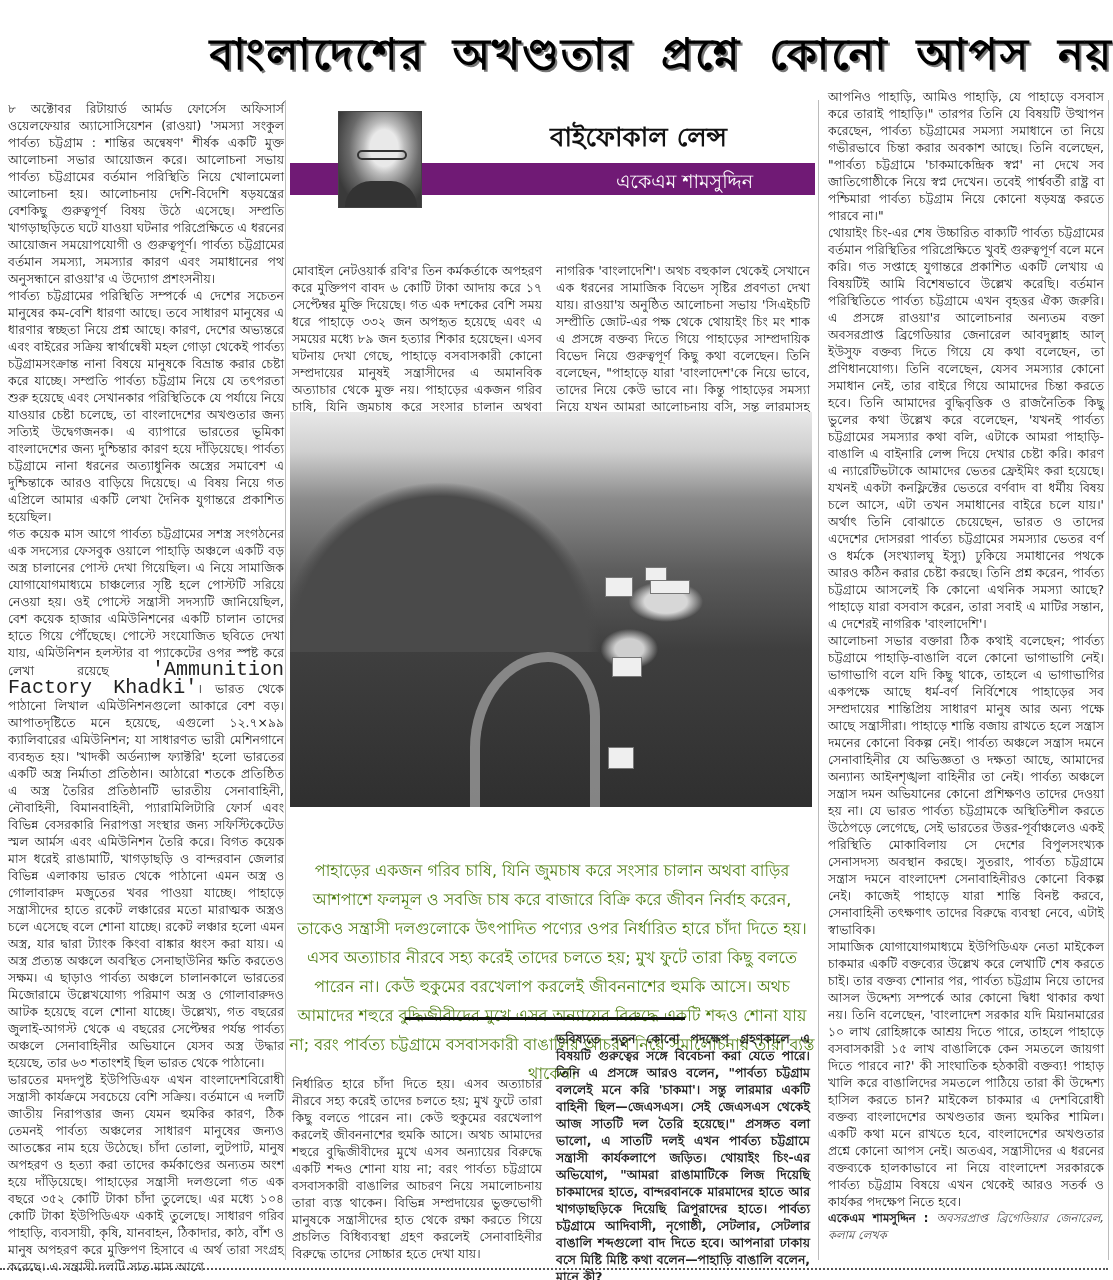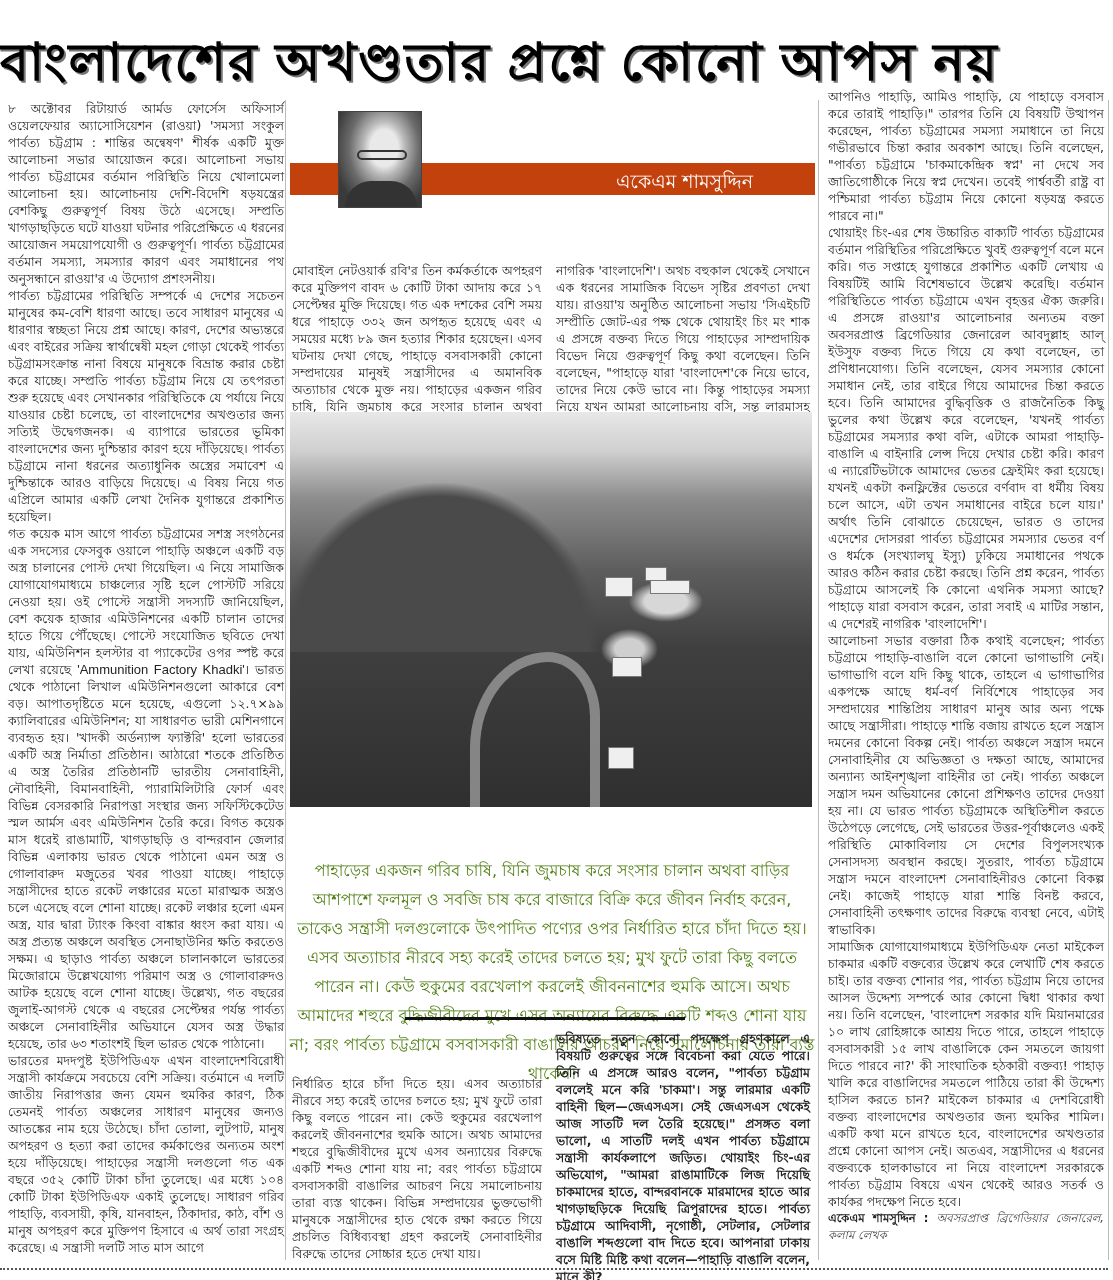--- a/index.html
+++ b/index.html
@@ -1,21 +1,21 @@
 <!DOCTYPE html>
 <html><head>
 <meta charset="utf-8">
 <style>
   * { box-sizing: border-box; margin: 0; padding: 0; }
   html, body { width: 1113px; height: 1280px; background: #fff; overflow: hidden; }
   body { font-family: "DejaVu Sans", sans-serif; color: #1a1a1a; position: relative; }
   .headline {
     position: absolute; left: 0; top: 22px; width: 1113px; height: 56px;
-    text-align: left; font-size: 52px; font-weight: bold; letter-spacing: 2px;
-    font-family: Liberation Sans, sans-serif; color: #000;
+    text-align: right; font-size: 43px; font-weight: bold; letter-spacing: 2px;
+    font-family: Liberation Mono, monospace; color: #000;
     text-shadow: 2px 2px 0 #777;
   }
   .col {
     position: absolute; font-size: 12.4px; line-height: 17px; text-align: justify;
     color: #222;
   }
   .col p { margin: 0; text-indent: 0; }
   .col1 { left: 8px; top: 100px; width: 276px; height: 1170px; }
   .col4 { left: 828px; top: 88px; width: 276px; height: 1170px; }
   .col2 { left: 292px; top: 262px; width: 250px; height: 180px; }
@@ -33,21 +33,21 @@
     position: absolute; left: 48px; top: 16px; width: 84px; height: 97px;
     background: radial-gradient(ellipse at 55% 38%, #e9e9e9 0 22%, #bbb 32%, #6a6a6a 55%, #3a3a3a 80%);
     border: 1px solid #444;
   }
   .photo .glasses { position: absolute; left: 18px; top: 38px; width: 50px; height: 10px; border: 2px solid #333; border-radius: 5px; }
   .photo .shirt { position: absolute; left: 6px; bottom: 0; width: 72px; height: 26px; background: #333; border-radius: 30px 30px 0 0; }
   .column-title {
     position: absolute; left: 260px; top: 22px; font-size: 26px; font-weight: bold; color: #111;
   }
   .author-bar {
-    position: absolute; left: 0; top: 68px; width: 525px; height: 32px; background: #c2410c;
+    position: absolute; left: 0; top: 68px; width: 525px; height: 32px; background: #701a75;
   }
   .author-bar .author-name {
     position: absolute; right: 62px; top: 4px; font-size: 19px; color: #fff;
   }
   .photo-wrap { position: absolute; left: 290px; top: 412px; width: 522px; height: 395px; overflow: hidden; }
   .photo-land {
     width: 100%; height: 100%;
     background:
       radial-gradient(ellipse at 72% 48%, #d7d7d7 0 4%, transparent 7%),
       radial-gradient(ellipse at 65% 60%, #cfcfcf 0 3%, transparent 6%),
@@ -64,21 +64,21 @@
   }
   .photo-land .bldg { position: absolute; background: #efefef; border: 1px solid #777; }
   .pull-quote {
     position: absolute; left: 288px; top: 820px; width: 528px; height: 190px;
     text-align: center; font-size: 16px; line-height: 29px; color: #4d7c0f; margin-top: 36px;
   }
   .pull-rule { position: absolute; left: 405px; top: 1017px; width: 280px; height: 3px; background: #111; }
   .byline { margin-top: 14px; font-size: 11.5px; }
   .byline b { font-weight: bold; margin-top: 25px; }
   .byline i { font-style: italic; color: #444; }
-  .en { font-family: Liberation Sans, sans-serif; font-size: 13px; }
+  .en { font-family: Liberation Mono, monospace; font-size: 20px; }
 </style>
 </head>
 <body>
 
 <h1 class="headline">বাংলাদেশের অখণ্ডতার প্রশ্নে কোনো আপস নয়</h1>
 
 <div class="vrule-l"></div>
 <div class="vrule-r"></div>
 <div class="vrule-right-edge"></div>
 
@@ -90,20 +90,21 @@
 </div>
 
 <div class="col-header">
   <div class="author-bar">
     <span class="author-name">একেএম শামসুদ্দিন</span>
   </div>
   <div class="photo">
     <div class="glasses"></div>
     <div class="shirt"></div>
   </div>
+  <div class="column-title">বাইফোকাল লেন্স</div>
 </div>
 
 <div class="col col2">
   <p>মোবাইল নেটওয়ার্ক রবি'র তিন কর্মকর্তাকে অপহরণ করে মুক্তিপণ বাবদ ৬ কোটি টাকা আদায় করে ১৭ সেপ্টেম্বর মুক্তি দিয়েছে। গত এক দশকের বেশি সময় ধরে পাহাড়ে ৩৩২ জন অপহৃত হয়েছে এবং এ সময়ের মধ্যে ৮৯ জন হত্যার শিকার হয়েছেন। এসব ঘটনায় দেখা গেছে, পাহাড়ে বসবাসকারী কোনো সম্প্রদায়ের মানুষই সন্ত্রাসীদের এ অমানবিক অত্যাচার থেকে মুক্ত নয়। পাহাড়ের একজন গরিব চাষি, যিনি জুমচাষ করে সংসার চালান অথবা বাড়ির আশপাশে ফলমূল ও সবজি চাষ করে বাজারে বিক্রি করে জীবন নির্বাহ করেন, তাকেও সন্ত্রাসী দলগুলোকে উৎপাদিত পণ্যের ওপর</p>
 </div>
 <div class="col col3">
   <p>নাগরিক 'বাংলাদেশি'। অথচ বহুকাল থেকেই সেখানে এক ধরনের সামাজিক বিভেদ সৃষ্টির প্রবণতা দেখা যায়। রাওয়া'য় অনুষ্ঠিত আলোচনা সভায় 'সিএইচটি সম্প্রীতি জোট-এর পক্ষ থেকে থোয়াইং চিং মং শাক এ প্রসঙ্গে বক্তব্য দিতে গিয়ে পাহাড়ের সাম্প্রদায়িক বিভেদ নিয়ে গুরুত্বপূর্ণ কিছু কথা বলেছেন। তিনি বলেছেন, "পাহাড়ে যারা 'বাংলাদেশ'কে নিয়ে ভাবে, তাদের নিয়ে কেউ ভাবে না। কিন্তু পাহাড়ের সমস্যা নিয়ে যখন আমরা আলোচনায় বসি, সন্তু লারমাসহ রাষ্ট্রের বিরুদ্ধে যারা কাজ করেন, তাদের সঙ্গে বসি।" থোয়াইং চিং-এর এ কথার অবশ্যই গুরুত্ব আছে। পার্বত্য চট্টগ্রাম নিয়ে</p>
 </div>
 
 <div class="photo-wrap">

